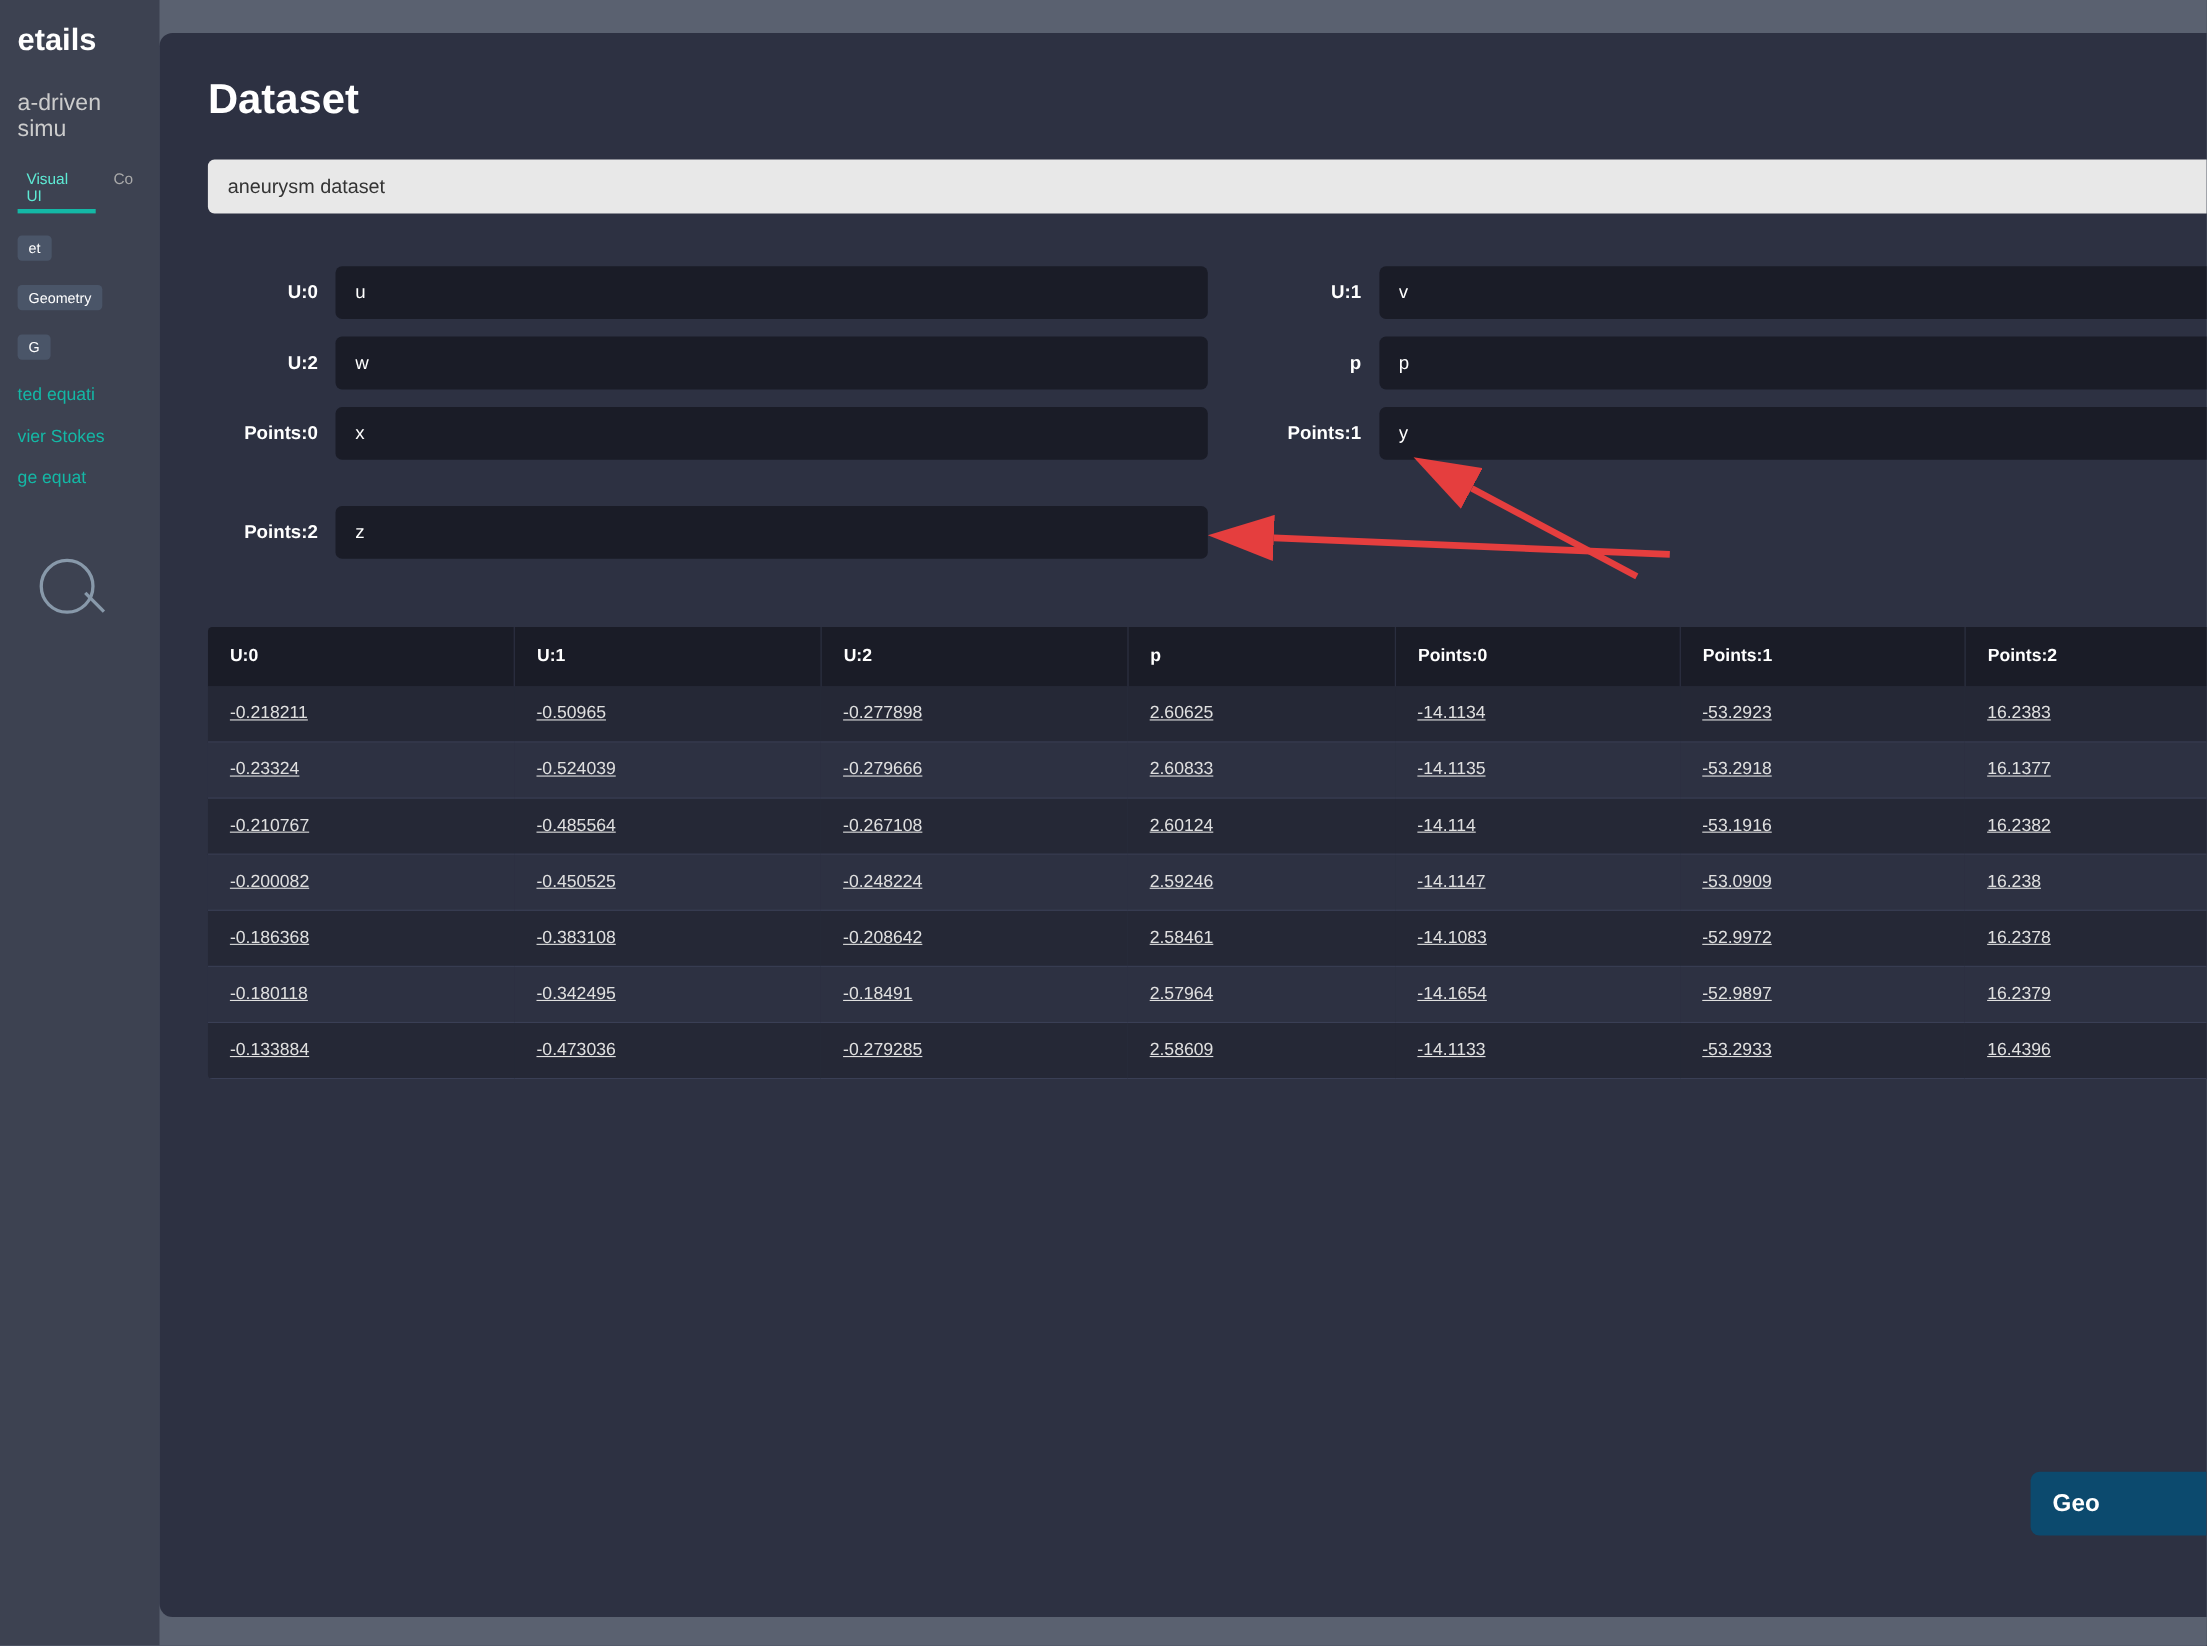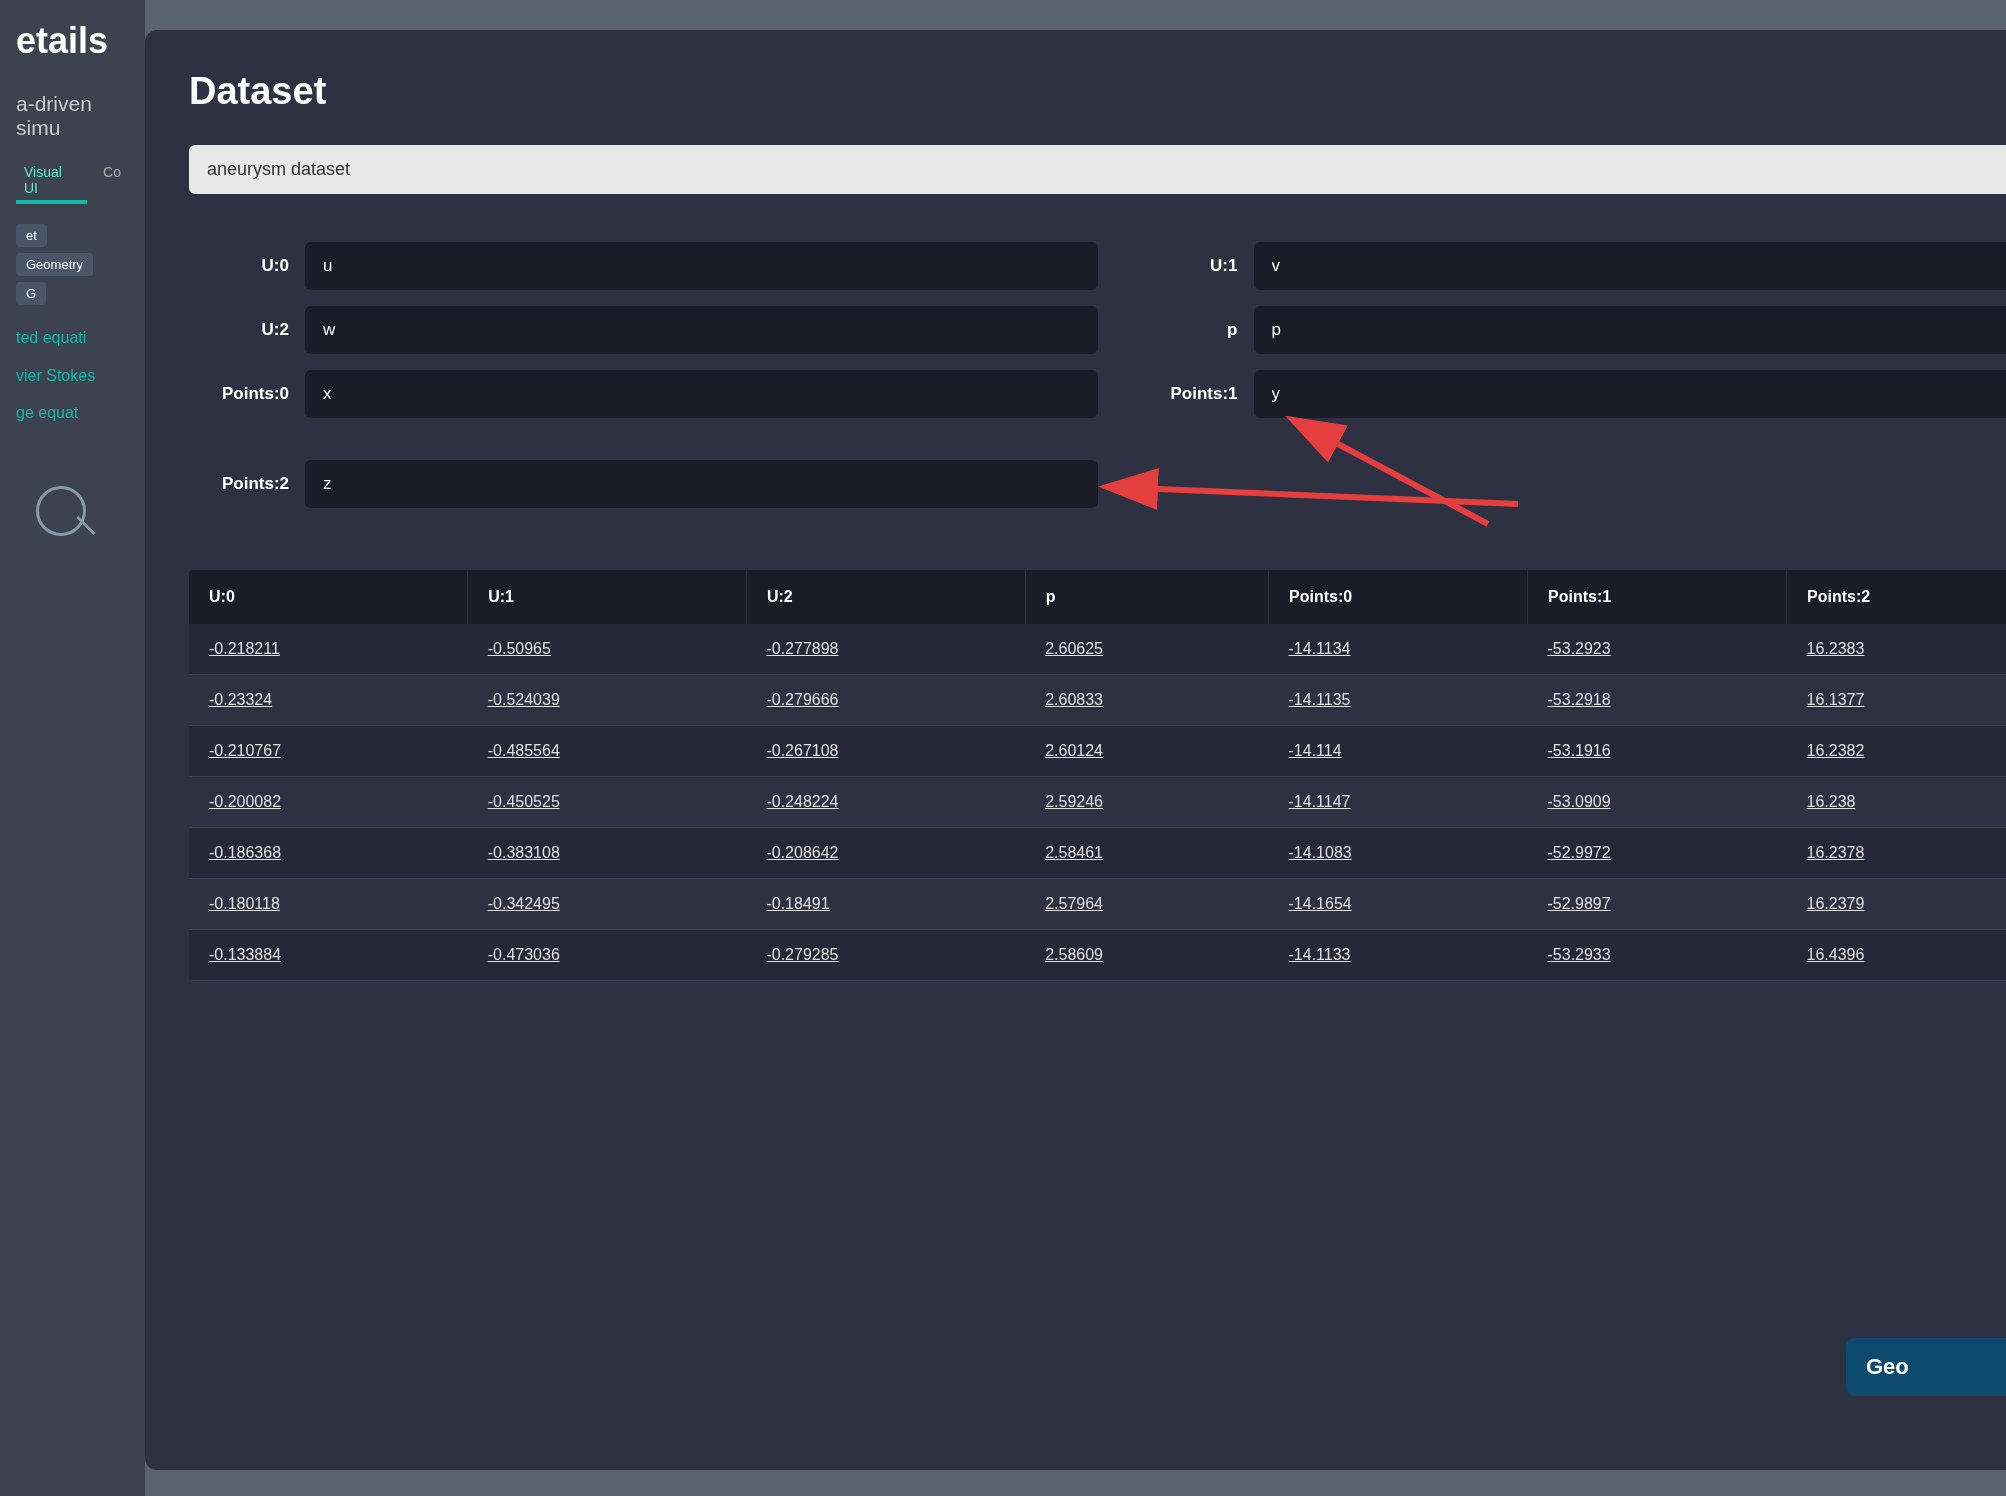--- a/index.html
+++ b/index.html
@@ -25,21 +25,21 @@
       left: 0;
       top: 0;
       width: 145px;
       height: 100%;
       background: #3d4251;
       padding: 20px 16px;
     }
 
     .left-sidebar-title {
       color: #fff;
-      font-size: 36px;
+      font-size: 28px;
       font-weight: 700;
       margin-bottom: 30px;
     }
 
     .left-sidebar-subtitle {
       color: #ccc;
       font-size: 21px;
       margin-bottom: 20px;
     }
 
@@ -58,21 +58,21 @@
     }
 
     .left-sidebar-tab.inactive {
       border-bottom: none;
       color: #aaa;
     }
 
     .left-sidebar-chips {
       display: flex;
       flex-wrap: wrap;
-      gap: 6px;
+      gap: 22px;
       margin-bottom: 20px;
     }
 
     .left-sidebar-chip {
       background: #4a5568;
       border-radius: 4px;
       padding: 4px 10px;
       color: #fff;
       font-size: 13px;
     }

